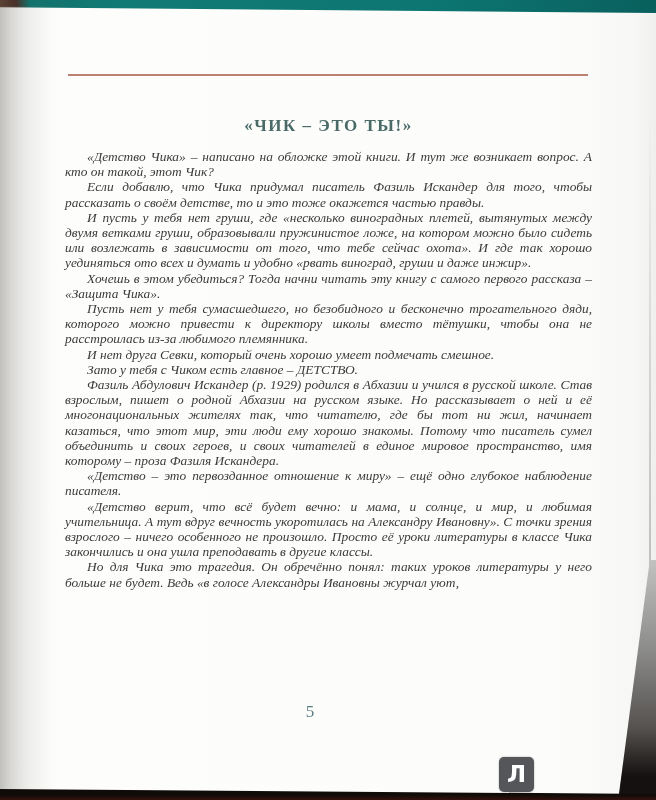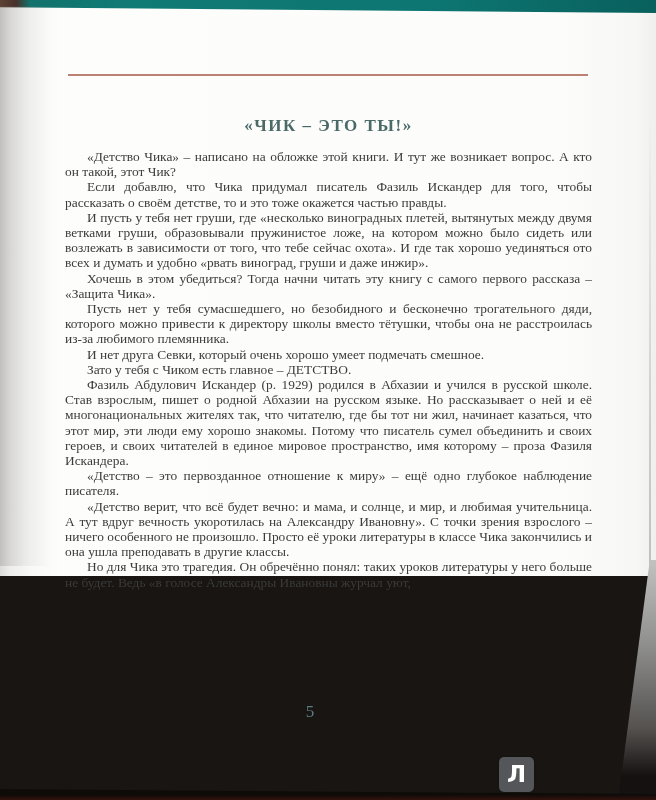--- a/index.html
+++ b/index.html
@@ -1,21 +1,21 @@
 <!DOCTYPE html>
 <html lang="ru"><head>
 <meta charset="utf-8">
 <style>
   html,body{margin:0;padding:0;}
   body{
     width:656px;height:800px;overflow:hidden;
     font-family:"Liberation Serif", serif;
     background:#181512;
   }
-  .photo{position:relative;width:656px;height:576px;background:#181512;}
+  .photo{position:relative;width:656px;height:800px;background:#181512;}
 
   
   .page-bg{
     position:absolute;inset:0;
     background:linear-gradient(90deg,#dcdcda 0px,#ededeb 10px,#f8f8f6 30px,#fdfdfb 60px,#fcfcfa 85%,#f7f7f5 97%,#efefed 100%);
   }
   
   .gutter-shadow{
     position:absolute;left:0;top:6px;bottom:10px;width:52px;
     background:linear-gradient(90deg,rgba(95,92,88,.22),rgba(130,127,123,.10) 45%,rgba(255,255,255,0));
@@ -55,20 +55,21 @@
     text-align:center;
     font-size:17px;font-weight:bold;letter-spacing:1.5px;
     color:#4a6a68;
   }
 
   .body{
     position:absolute;top:149px;left:65px;width:527px;
     font-size:13.4px;line-height:15.2px;
     color:#3b3b3b;
     text-align:justify;
+    font-style:italic;
   }
   .body p{margin:0;text-indent:22px;}
 
   .page-number{
     position:absolute;top:702px;left:0;width:620px;
     text-align:center;
     font-size:17px;color:#5b7d82;
   }
 
   .watermark{

